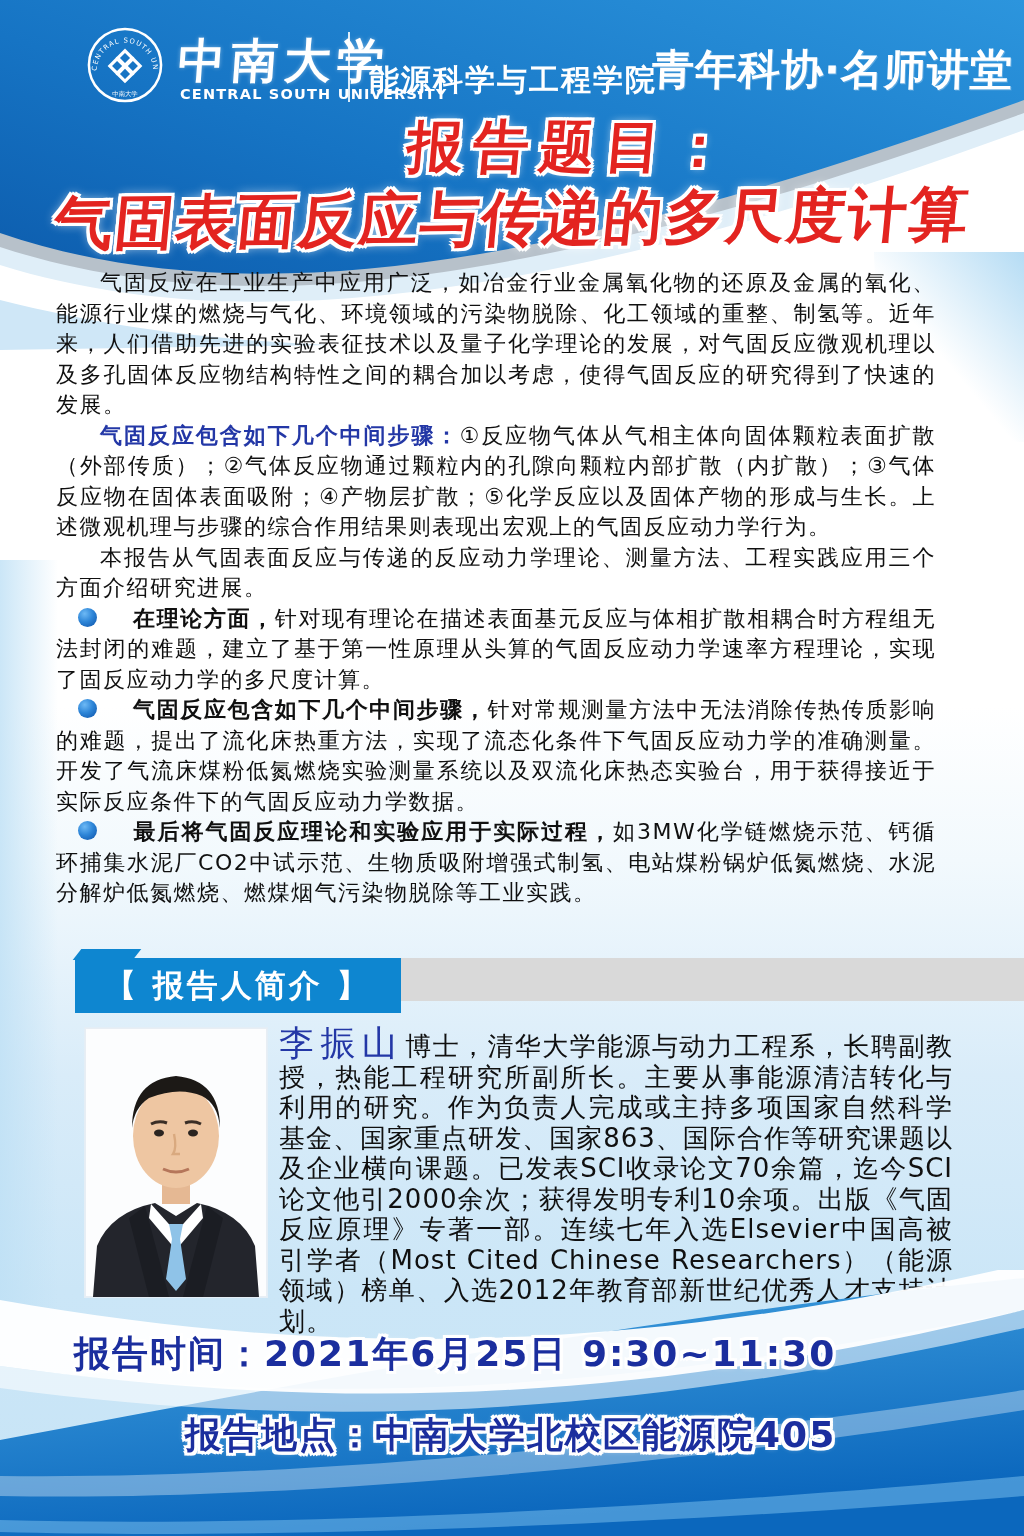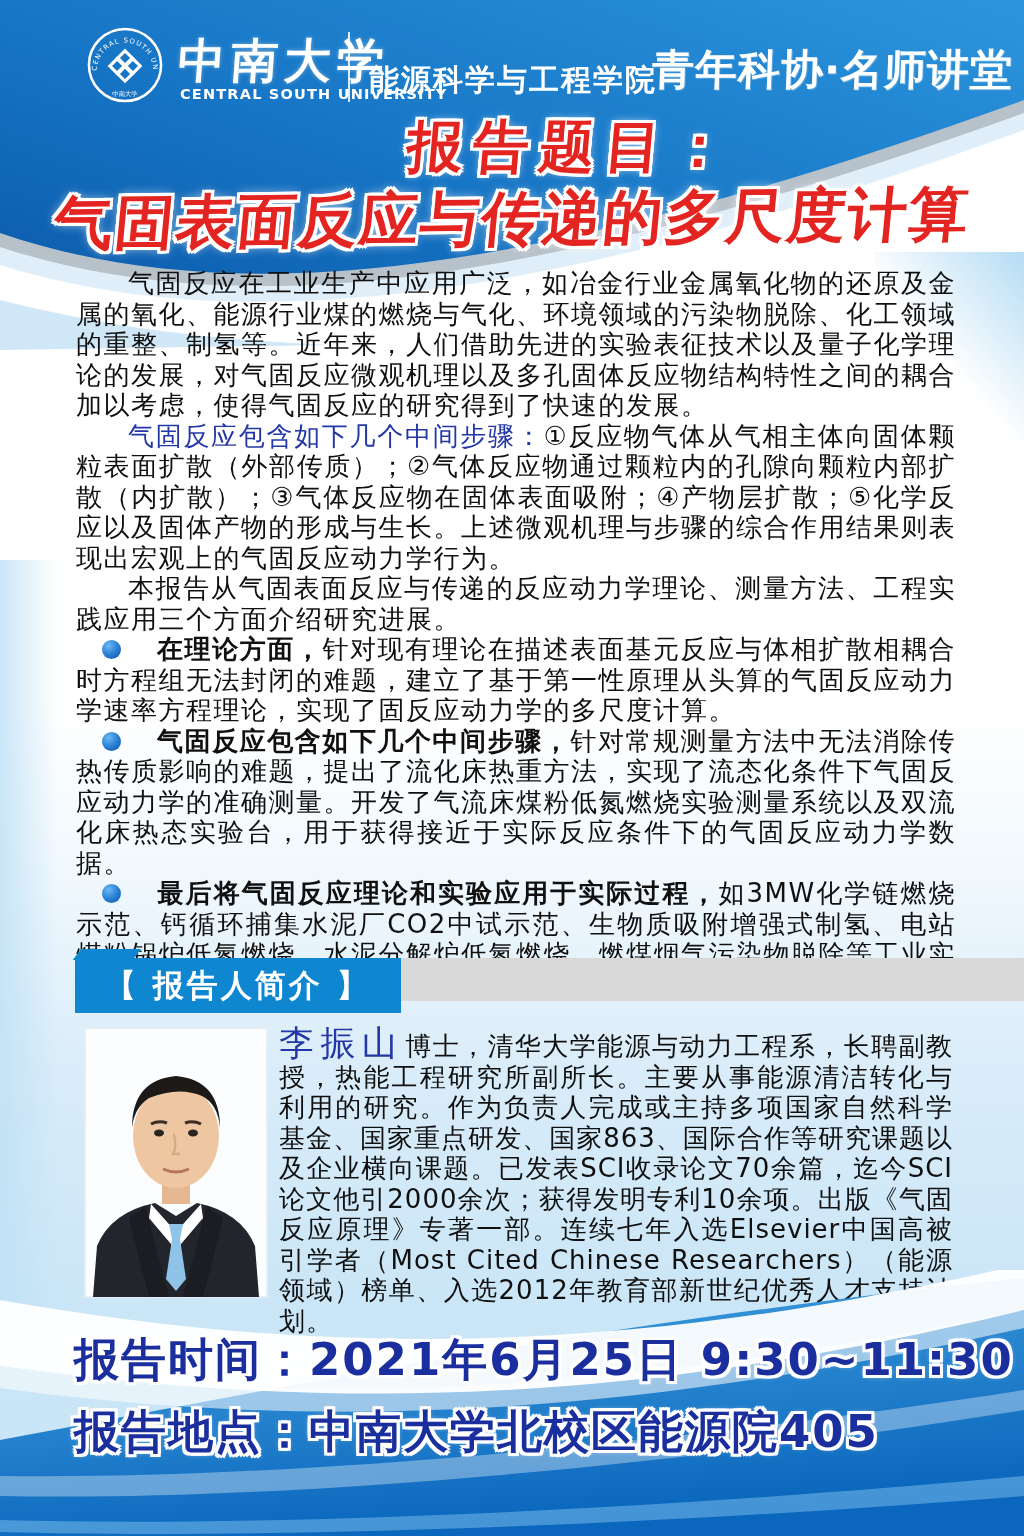--- a/index.html
+++ b/index.html
@@ -41,27 +41,27 @@
     position:absolute; right:0; top:252px; width:150px; height:190px;
     background:linear-gradient(230deg,#b5dcf4 0%,rgba(181,220,244,0) 55%);
     border-bottom-left-radius:100% 100%;
   }
   .left-wave {
     position:absolute; left:0; top:560px; width:58px; height:760px;
     background:linear-gradient(90deg,rgba(190,224,245,.8),rgba(190,224,245,0));
   }
   
   .content {
-    position:absolute; top:268px; left:76px; width:880px;
-    font-size:26px; line-height:30.5px; letter-spacing:1.5px; color:#101010;
+    position:absolute; top:268px; left:56px; width:880px;
+    font-size:22px; line-height:30.5px; letter-spacing:1.5px; color:#101010;
     text-align:justify;
   }
   .content p { margin:0; }
   .indent { text-indent:2em; }
-  .lead-blue { color:#2337a6; font-weight:normal; }
+  .lead-blue { color:#2337a6; font-weight:bold; }
   .lead-bold { font-weight:bold;margin-left:31px; }
   .bullet-p { text-indent:1em; }
   .dot {
     display:inline-block; width:19px; height:19px; border-radius:50%;
     background:radial-gradient(circle at 35% 30%,#6db9f5 0%,#2e86d8 45%,#0a4fa6 100%);
     margin-right:5px; vertical-align:-1px;
   }
   
   .section-bar { position:absolute; top:958px; left:75px; width:982px; display:flex; align-items:flex-start; }
   .bar-tip { position:absolute; top:-9px; left:2px; width:60px; height:11px; background:#0e86d0; transform:skewX(-38deg); }
@@ -72,24 +72,25 @@
   .bar-gray { flex:1; height:43px; background:#d9d9d9; }
   
   .speaker { position:absolute; top:1028px; left:85px; width:868px; display:flex; gap:12px; }
   .photo { width:182px; height:269px; flex:none; background:#fdfdfd; box-shadow:0 0 0 1px #e4eef6; }
   .bio { flex:1; font-size:26px; line-height:30.5px; letter-spacing:1px; color:#101010; text-align:justify; }
   .speaker-name { color:#2337a6; font-weight:normal; font-size:35px; letter-spacing:6px; margin-right:2px; }
   
   .footer-art { position:absolute; left:0; top:1270px; width:1024px; height:266px; }
   .footer-lines { position:absolute; left:74px; top:1330px; }
   .f-line {
-    font-size:45px; font-weight:bold; color:#1b2e9e; letter-spacing:2px; white-space:nowrap;
+    font-size:36px; font-weight:bold; color:#1b2e9e; letter-spacing:2px; white-space:nowrap;
     text-shadow:-3px -3px 0 #fff,3px -3px 0 #fff,-3px 3px 0 #fff,3px 3px 0 #fff,0 -3px 0 #fff,0 3px 0 #fff,-3px 0 0 #fff,3px 0 0 #fff,0 0 6px rgba(255,255,255,.9);
+    text-align:right;
   }
-  .f-line + .f-line { margin-top:12px; }
+  .f-line + .f-line { margin-top:32px; }
 </style>
 </head>
 <body>
 
 <div class="poster">
 
   <svg class="header-art" viewBox="0 0 1024 350" aria-hidden="true">
     <defs>
       <linearGradient id="hg" x1="0" y1="1" x2="1" y2="0">
         <stop offset="0" stop-color="#0a55a6"></stop>

